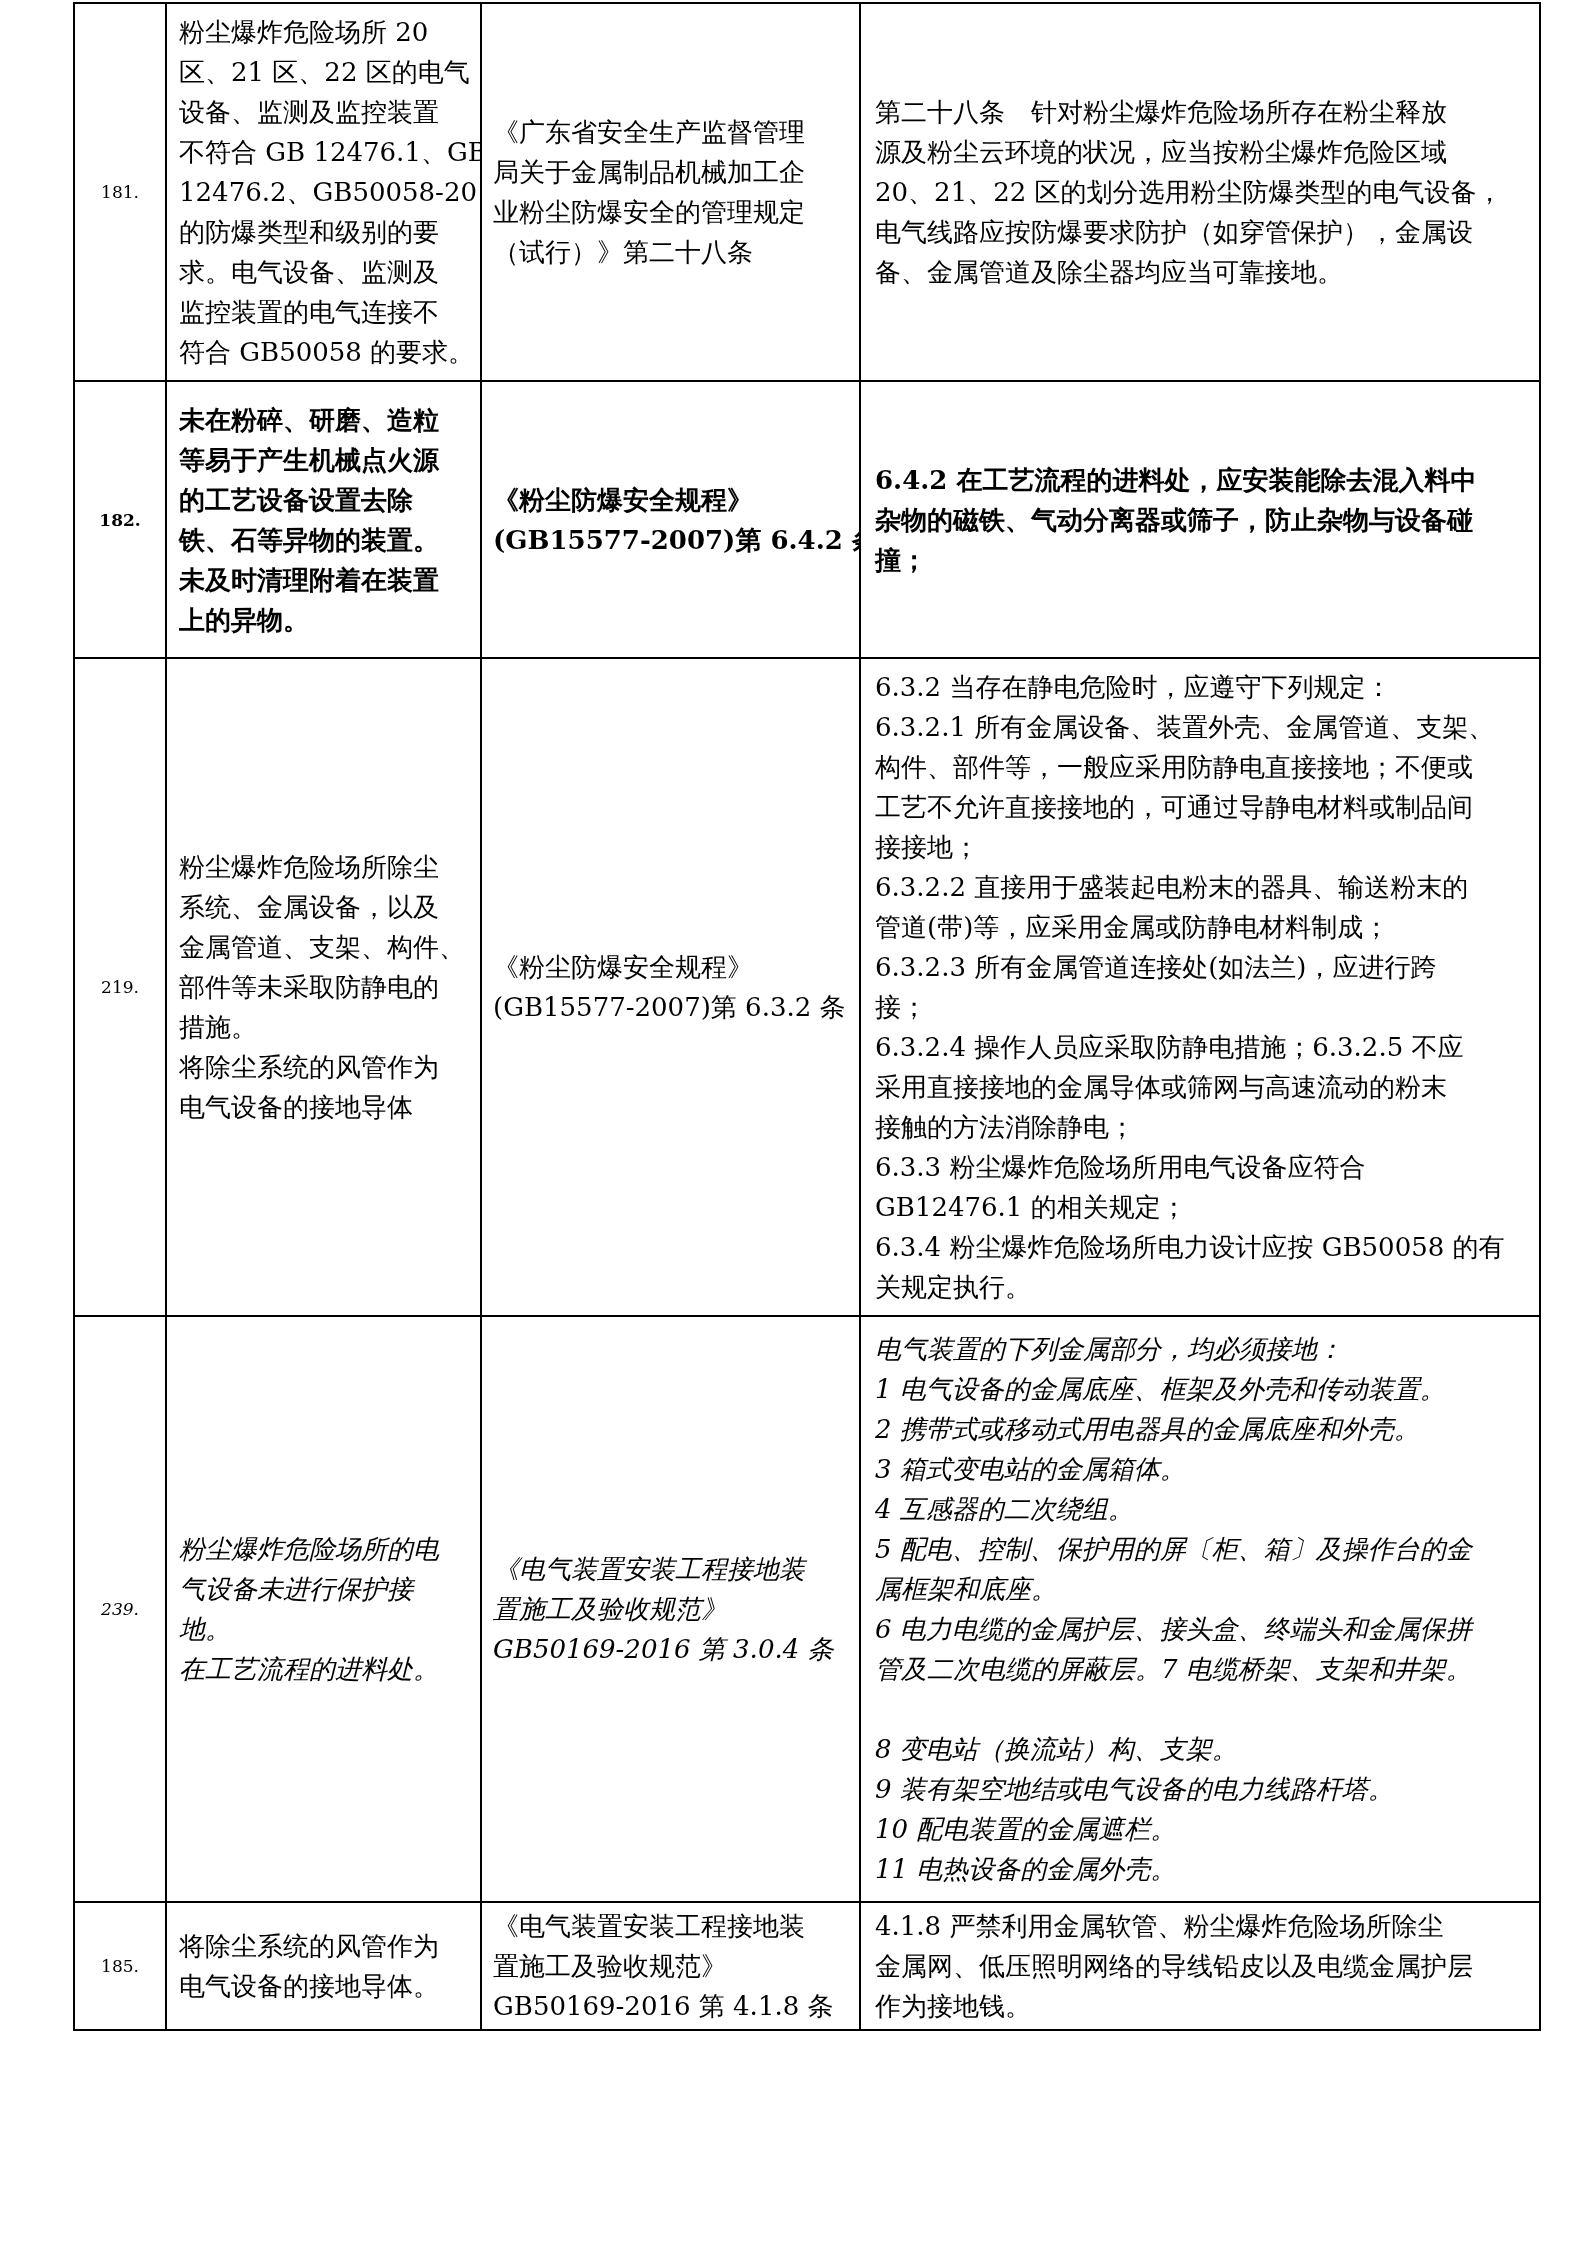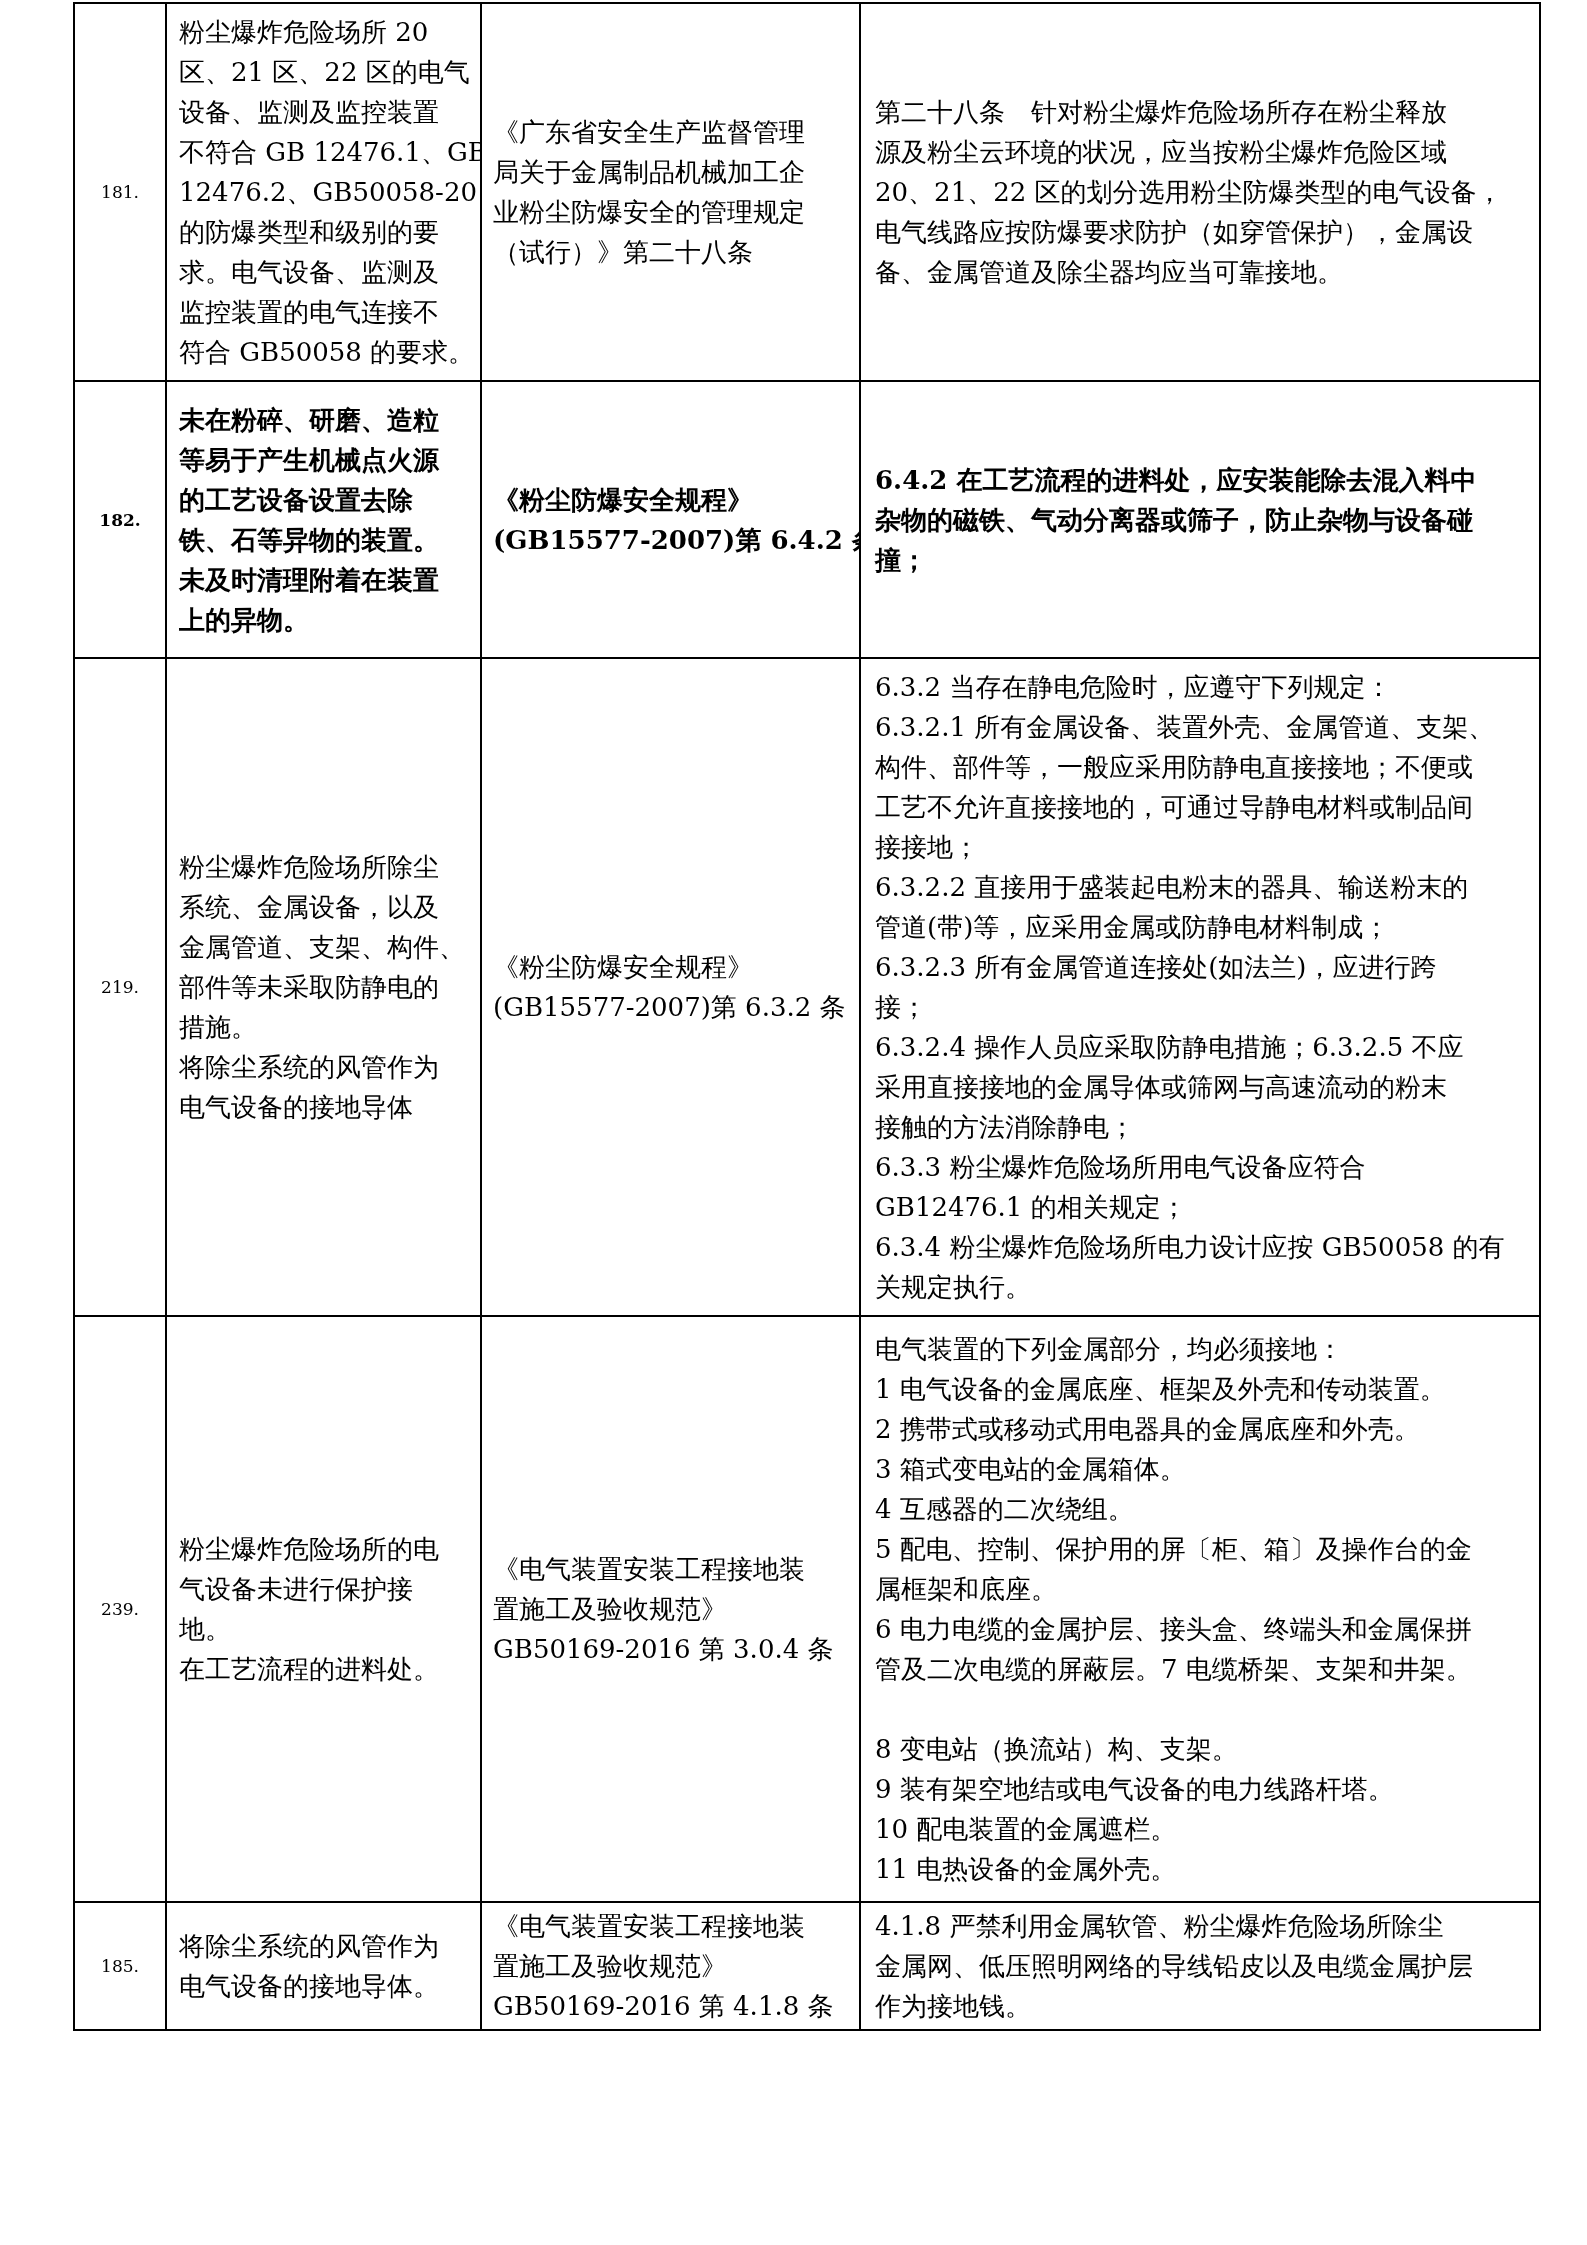--- a/index.html
+++ b/index.html
@@ -40,21 +40,21 @@
   td.num {
     text-align: center;
     font-size: 17px;
   }
   td.prob  { padding-left: 12px; padding-right: 0; margin-top: 20px; }
   td.basis { padding-left: 11px; padding-right: 9px; }
   td.req   { padding-left: 14px; padding-right: 4px; border-radius: 10px; }
   tr.r0 td { height: 372px; }
   tr.r1 td { height: 271px; font-weight: bold; }
   tr.r2 td { height: 652px; }
-  tr.r3 td { height: 580px; }
+  tr.r3 td { height: 580px; font-style: italic; }
   tr.r4 td { height: 122px; }
 </style>
 </head>
 <body>
 
 <div class="page">
   <table class="doc-table">
     <colgroup>
       <col class="c1">
       <col class="c2">

